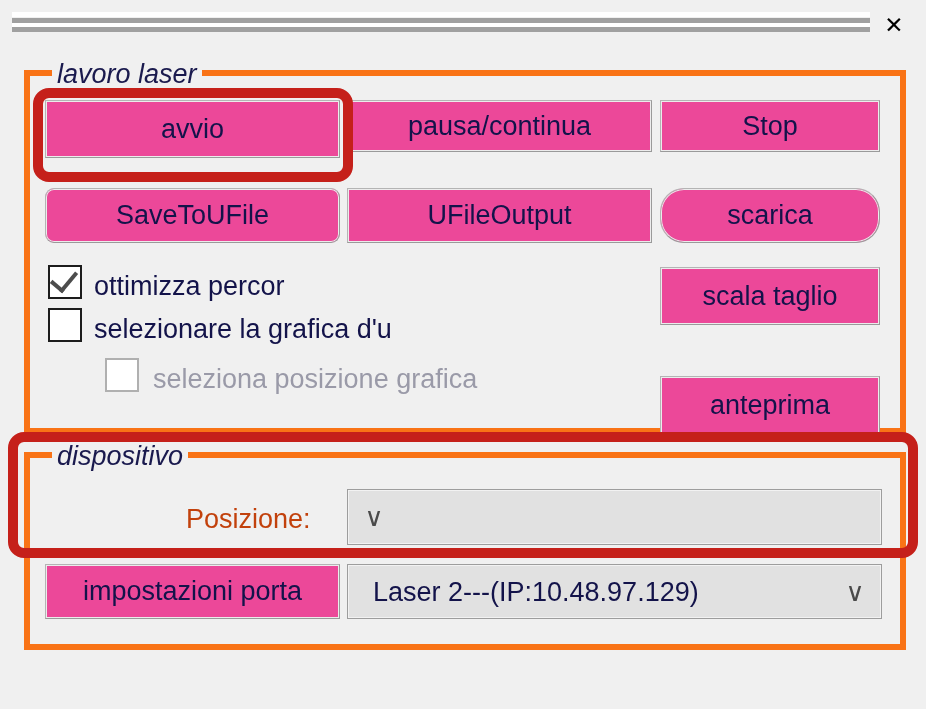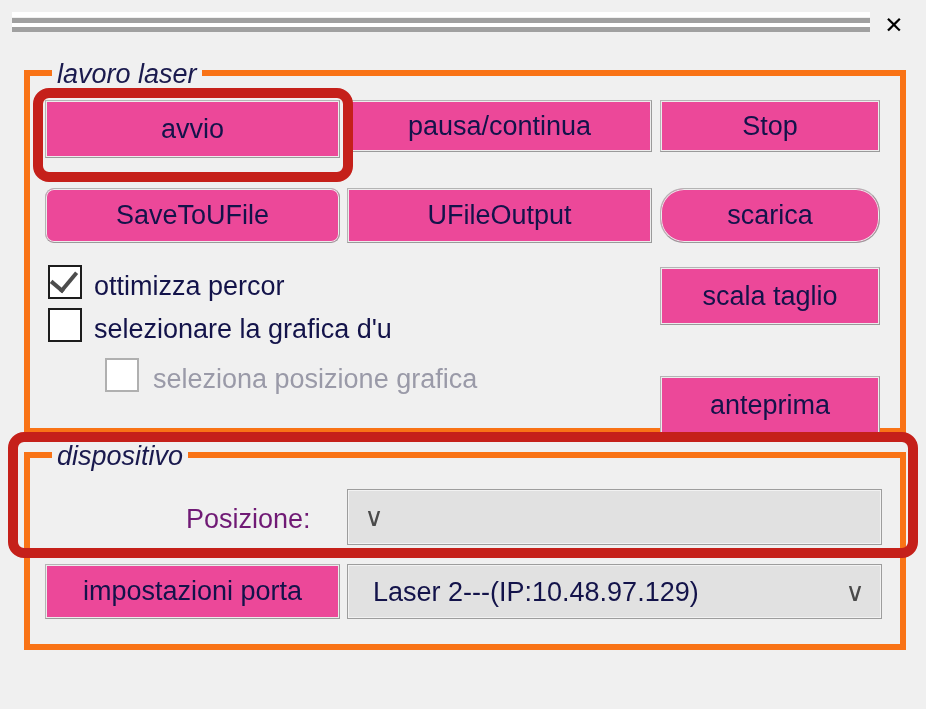--- a/index.html
+++ b/index.html
@@ -205,21 +205,21 @@
     font-family: "DejaVu Sans", sans-serif;
     line-height: 32px;
   }
   #combo-posizione { left: 347px; top: 489px; width: 535px; height: 56px; }
   #combo-laser     { left: 347px; top: 564px; width: 535px; height: 55px; padding-left: 11px; }
 
   
   .plain-label {
     position: absolute;
     font-size: 27px;
-    color: #701a75;
+    color: #c2410c;
     white-space: nowrap;
     line-height: 32px;
     user-select: none;
   }
   #label-posizione { left: 186px; top: 503px; }
 
   
   .annot {
     position: absolute;
     border: 10px solid #c5201a;

